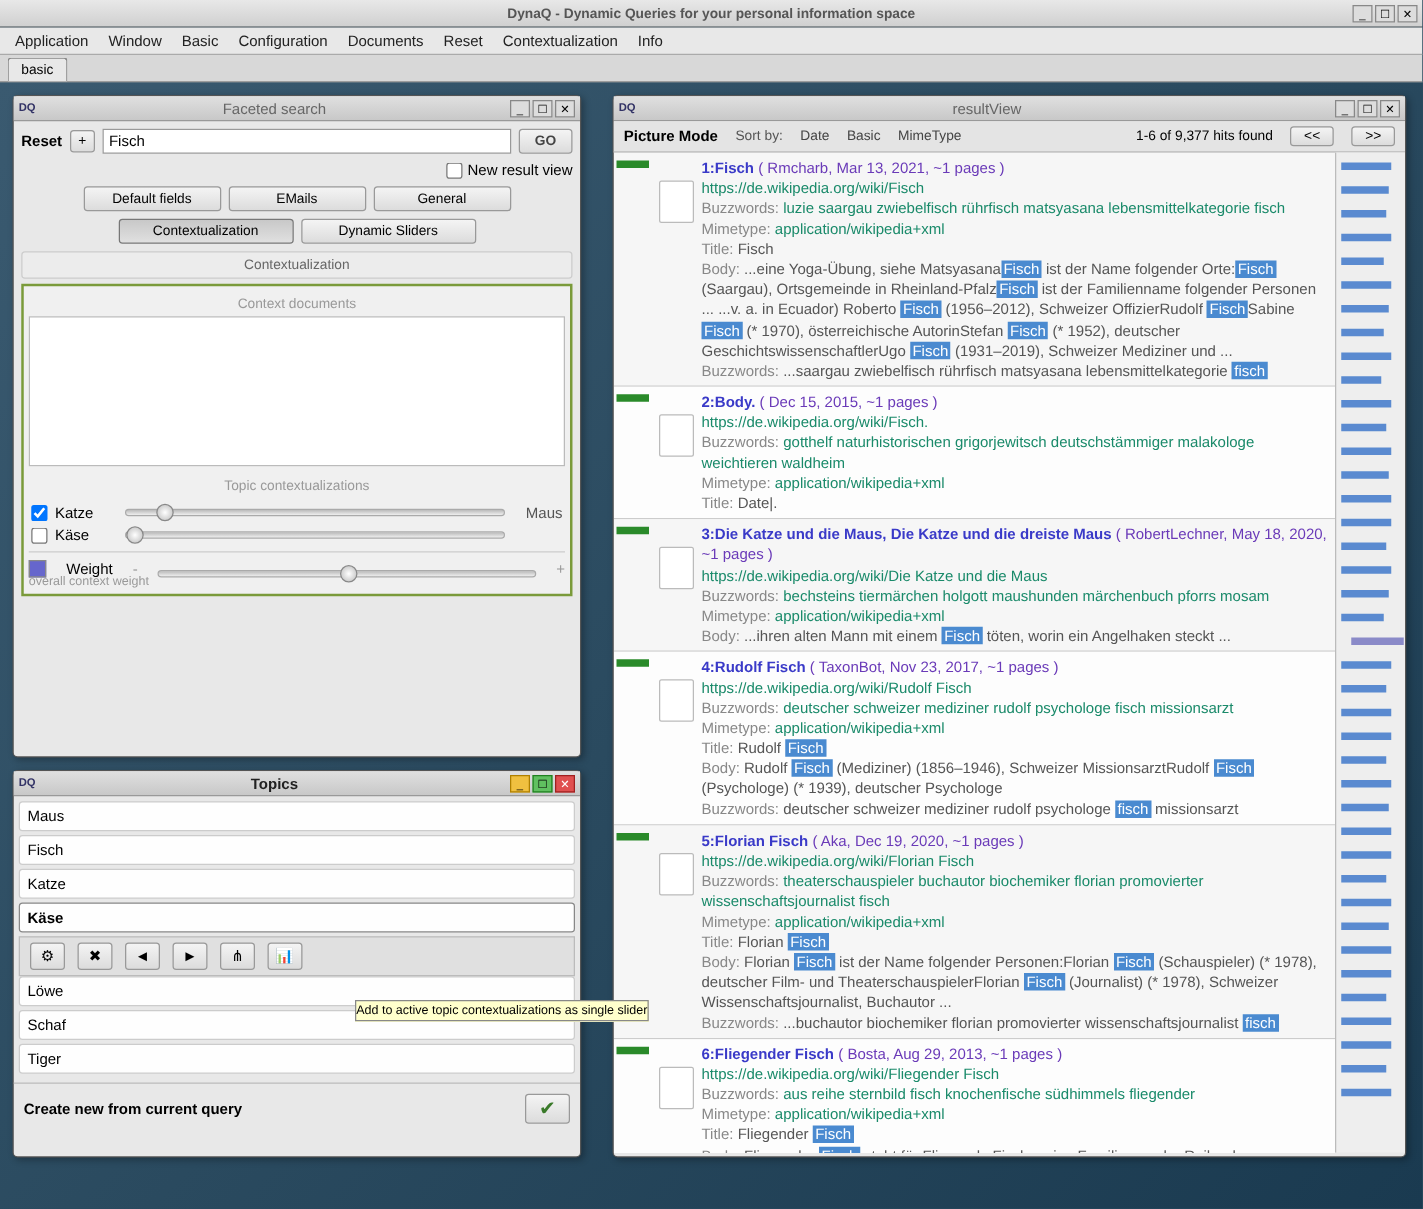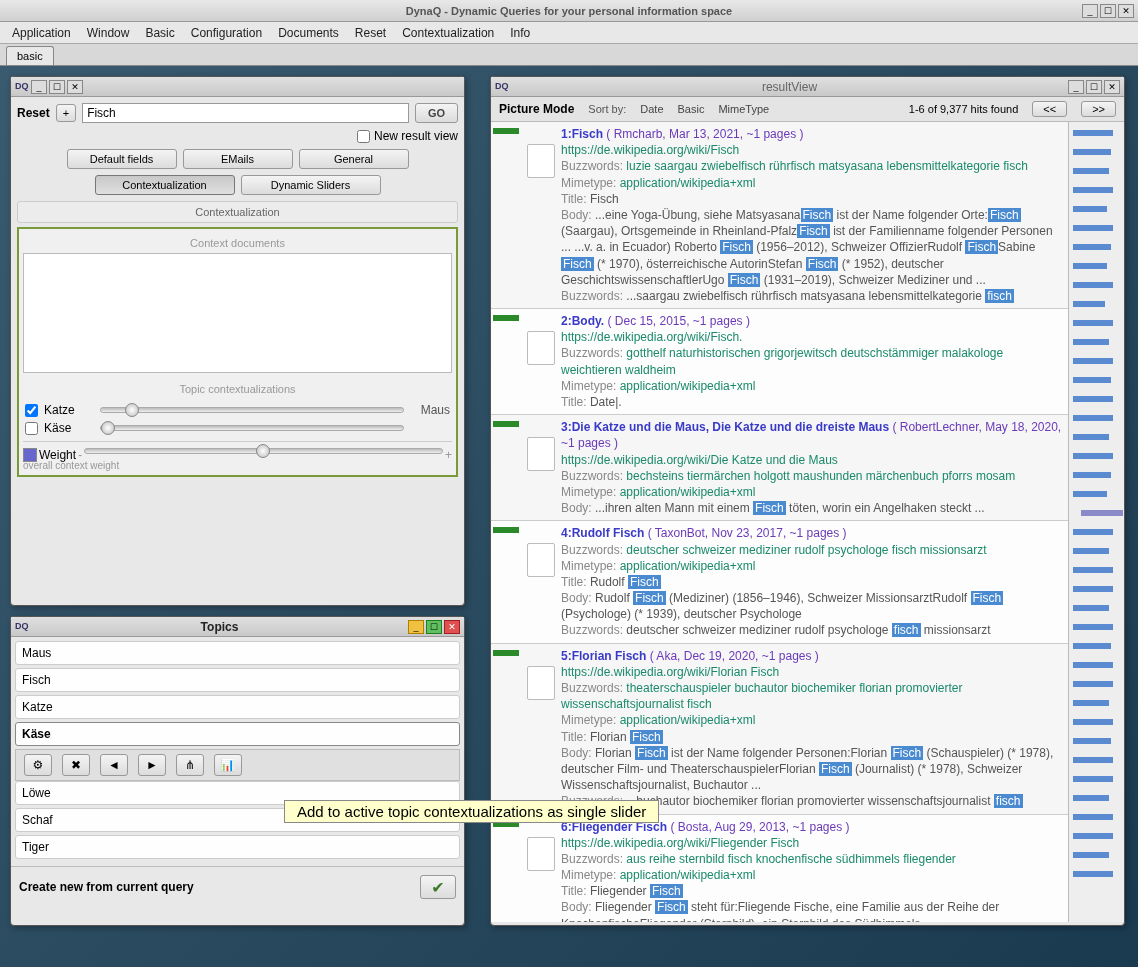--- a/index.html
+++ b/index.html
@@ -30,21 +30,21 @@
 .btn-row { display: flex; justify-content: center; gap: 6px; margin-bottom: 6px; }
 .section-header { text-align: center; color: #666; padding: 4px; font-size: 11px; }
 .ctx-box { border: 2px solid #7a9a3a; background: #f0f0f0; padding: 4px; margin-top: 4px; }
 .ctx-docs { background: #fff; border: 1px solid #bbb; height: 120px; margin-bottom: 6px; }
 .ctx-label { text-align: center; color: #999; font-size: 11px; padding: 4px; }
 .slider-row { display: flex; align-items: center; gap: 6px; margin: 4px 2px; }
 .slider-row label { min-width: 50px; font-size: 12px; }
 .slider-row .end-label { min-width: 40px; text-align: right; font-size: 12px; color: #555; }
 .slider-track { flex: 1; height: 6px; background: linear-gradient(#bbb, #eee); border: 1px solid #aaa; border-radius: 3px; position: relative; }
 .slider-thumb { position: absolute; top: -5px; width: 14px; height: 14px; background: radial-gradient(#fff, #bbb); border: 1px solid #888; border-radius: 50%; }
-.weight-box { border-top: 1px solid #ccc; padding-top: 6px; margin-top: 6px; display: flex; align-items: flex-start; gap: 2px; }
+.weight-box { border-top: 1px solid #ccc; padding-top: 6px; margin-top: 6px; display: flex; align-items: flex-end; gap: 16px; }
 .color-swatch { width: 14px; height: 14px; background: #66c; border: 1px solid #888; }
 .weight-caption { color: #999; font-size: 10px; margin-top: -2px; }
 .topics-panel .panel-titlebar { background: linear-gradient(#e0e0e0, #c8c8c8); }
 .topics-list { padding: 4px; }
 .topic-item { background: #fefefe; border: 1px solid #ccc; border-radius: 3px; padding: 4px 6px; margin-bottom: 3px; font-size: 12px; cursor: pointer; }
 .topic-item.active { font-weight: bold; border-color: #888; }
 .topic-toolbar { display: flex; gap: 10px; padding: 4px 8px; background: #e0e0e0; border: 1px solid #bbb; }
 .tool-btn { width: 28px; height: 22px; border: 1px solid #999; border-radius: 3px; background: linear-gradient(#f4f4f4,#dcdcdc); display: flex; align-items: center; justify-content: center; cursor: pointer; font-size: 12px; }
 .topics-footer { display: flex; align-items: center; justify-content: space-between; padding: 8px; border-top: 1px solid #bbb; }
 .check-btn { width: 36px; height: 24px; border: 1px solid #999; border-radius: 3px; background: linear-gradient(#f4f4f4,#dcdcdc); color: #3a7a2a; font-size: 16px; display: flex; align-items: center; justify-content: center; cursor: pointer; }
@@ -64,21 +64,21 @@
 .result-content { flex: 1; font-size: 12px; line-height: 1.35; }
 .result-title { color: #3a3ac8; font-weight: bold; }
 .result-meta { color: #6a3ab8; }
 .result-url { color: #1a8a6a; }
 .result-field { color: #888; }
 .result-text { color: #555; }
 .hl { background: #4a8ad0; color: #fff; padding: 0 2px; }
 .right-rail { width: 56px; background: #eee; border-left: 1px solid #bbb; padding: 2px; }
 .rail-row { height: 18px; position: relative; margin-bottom: 1px; }
 .rail-bar { position: absolute; height: 6px; background: #5a8ad0; top: 6px; }
-.tooltip { position: absolute; background: #ffffcc; border: 1px solid #888; padding: 2px 12px; font-size: 15px; z-index: 100; }
+.tooltip { position: absolute; background: #ffffcc; border: 1px solid #888; padding: 2px 0; font-size: 10px; z-index: 100; }
 .win-ctl-min { background: #f0c040; border-color: #b08000; }
 .win-ctl-max { background: #60c060; border-color: #208020; }
 .win-ctl-close { background: #e05050; border-color: #a02020; color: #fff; }
 </style>
 </head>
 <body>
 
 <div class="titlebar">
   <span class="titlebar-text">DynaQ - Dynamic Queries for your personal information space</span>
   <div class="titlebar-controls">
@@ -101,20 +101,21 @@
 
 <div class="tabstrip">
   <div class="tab">basic</div>
 </div>
 
 <div class="workspace">
 
   <div class="panel" style="left:10px; top:10px; width:455px; height:530px;">
     <div class="panel-titlebar">
       <span class="panel-logo">DQ</span>
+      <span class="panel-title">Faceted search</span>
       <div class="panel-controls">
         <div class="panel-btn">_</div>
         <div class="panel-btn">☐</div>
         <div class="panel-btn">✕</div>
       </div>
     </div>
     <div class="panel-body">
       <div class="search-row">
         <span style="font-weight:bold">Reset</span>
         <button class="btn small">+</button>
@@ -267,20 +268,21 @@
               <div><span class="result-field">Body: </span><span class="result-text">...ihren alten Mann mit einem <span class="hl">Fisch</span> töten, worin ein Angelhaken steckt ...</span></div>
             </div>
           </div>
           <div class="result-item">
             <div class="result-bar">
               <div class="bar-seg"></div>
             </div>
             <div class="result-icon"></div>
             <div class="result-content">
               <div><span class="result-title">4:Rudolf Fisch</span> <span class="result-meta">( TaxonBot, Nov 23, 2017, ~1 pages )</span></div>
+              <div class="result-url">https://de.wikipedia.org/wiki/Rudolf Fisch</div>
               <div><span class="result-field">Buzzwords: </span><span class="result-url">deutscher schweizer mediziner rudolf psychologe fisch missionsarzt</span></div>
               <div><span class="result-field">Mimetype: </span><span class="result-url">application/wikipedia+xml</span></div>
               <div><span class="result-field">Title: </span><span class="result-text">Rudolf <span class="hl">Fisch</span></span></div>
               <div><span class="result-field">Body: </span><span class="result-text">Rudolf <span class="hl">Fisch</span> (Mediziner) (1856–1946), Schweizer MissionsarztRudolf <span class="hl">Fisch</span> (Psychologe) (* 1939), deutscher Psychologe</span></div>
               <div><span class="result-field">Buzzwords: </span><span class="result-text">deutscher schweizer mediziner rudolf psychologe <span class="hl">fisch</span> missionsarzt</span></div>
             </div>
           </div>
           <div class="result-item">
             <div class="result-bar">
               <div class="bar-seg"></div>

